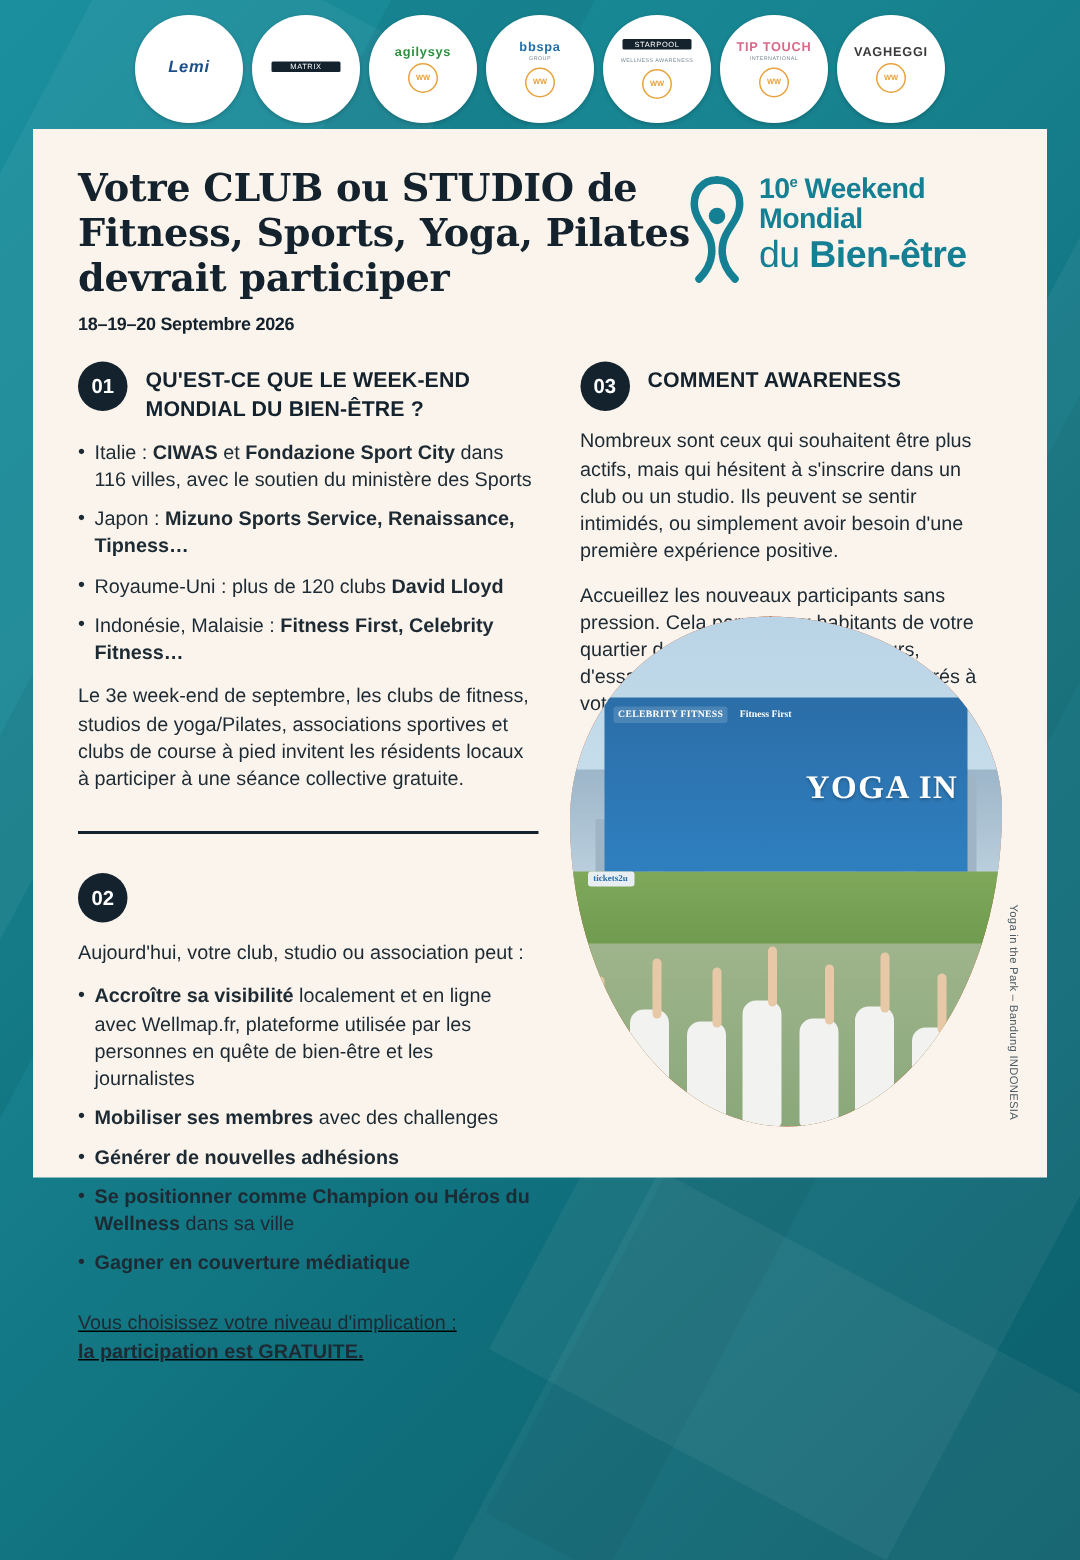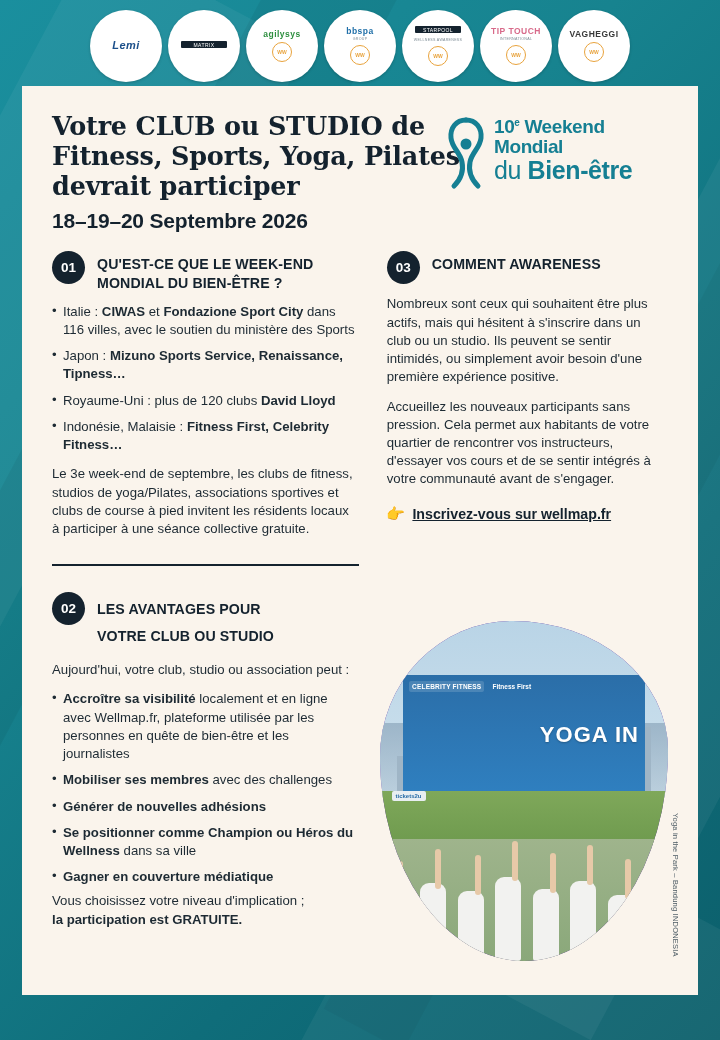--- a/index.html
+++ b/index.html
@@ -63,41 +63,41 @@
   .logo-badge.vagheggi .brand { color:#3a3a3a; }
   .logo-badge.tt .brand { color:#d86a8a; }
   .logo-badge .bar {
     width: 46px; height: 7px; background: #14222e; border-radius: 1px; margin-bottom: 3px;
     display:flex; align-items:center; justify-content:center;
   }
   .logo-badge .bar span { color:#fff; font-size: 5px; letter-spacing:.4px; }
 
   
   #card {
-    position: absolute; left: 22px; top: 86px; width: 676px; height: 909px;
+    position: absolute; left: 22px; top: 86px; width: 676px; height: 699px;
     background: #faf4ec;
     z-index: 6;
     padding: 26px 30px 10px 30px;
   }
 
   #title-block { position: relative; }
   h1 {
     font-family: "DejaVu Serif", serif;
     font-size: 25.5px; line-height: 1.17; color: #14222e; font-weight: bold;
     width: 420px;
     letter-spacing: -0.2px;
   }
   #dates {
-    margin-top: 8px; font-size: 21px; font-weight: bold; color: #14222e;
+    margin-top: 8px; font-size: 12px; font-weight: bold; color: #14222e;
     letter-spacing: -0.2px;
   }
 
   
   #ww-logo {
-    position: absolute; right: 14px; top: 0px; width: 212px; height: 86px;
+    position: absolute; right: 2px; top: 0px; width: 212px; height: 86px;
   }
   #ww-logo .figure { position: absolute; left: 0; top: 2px; }
   #ww-logo .txt { position: absolute; left: 52px; top: 4px; color: #157f93; }
   #ww-logo .l1 { font-size: 19px; font-weight: bold; letter-spacing: -0.4px; }
   #ww-logo .l1 sup { font-size: 10px; }
   #ww-logo .l2 { font-size: 19px; font-weight: bold; letter-spacing: -0.4px; margin-top: -2px; }
   #ww-logo .l3 { font-size: 25px; font-weight: bold; letter-spacing: -0.4px; margin-top: -2px; }
   #ww-logo .l3 .thin { font-weight: normal; }
 
   
@@ -137,21 +137,22 @@
   }
 
   
   #photo-wrap {
     position: absolute; right: 30px; bottom: 34px; width: 288px; height: 340px;
   }
   #photo {
     position: absolute; inset: 0;
     border-radius: 46% 54% 50% 50% / 40% 38% 62% 60%;
     overflow: hidden;
-    background: #4c1d95;
+    background: #c2410c;
+    font-family: Liberation Serif, serif;
   }
   #photo .sky {
     position:absolute; left:0; top:0; width:100%; height:52%;
     background: linear-gradient(#b9d4e6, #cfe2ee);
   }
   #photo .city {
     position:absolute; left:0; top:30%; width:100%; height:24%;
     background: linear-gradient(180deg, rgba(150,175,195,.85), rgba(170,190,205,.4));
   }
   #photo .bldg { position:absolute; bottom:0; background:#9fb5c6; }
@@ -193,21 +194,21 @@
   }
   #photo .arms {
     position:absolute; width: 6px; height: 40px; background:#e7c9a8; border-radius: 3px;
   }
   #photo-caption {
     position: absolute; right: -12px; bottom: 4px;
     writing-mode: vertical-rl;
     font-size: 7.5px; color: #4b5a63; letter-spacing: .2px;
   }
 
-  #bottom-note { margin-top: 6px; }
+  #bottom-note { margin-top: 22px; text-decoration: underline; }
   #bottom-note .l2 { font-weight: bold; }
 
   .right-note { margin-top: 34px; font-size: 13.2px; line-height: 1.4; color:#1d2a33; }
   .right-note .vp { font-family: "DejaVu Serif", serif; font-weight: bold; font-size: 14px; }
 </style>
 </head>
 <body>
 
 <div id="page">
   <div class="bg-shape s1"></div>
@@ -296,24 +297,20 @@
             <span>Indonésie, Malaisie : </span><span class="b">Fitness First, Celebrity Fitness…</span>
           </li>
         </ul>
 
         <p class="body-p">Le 3e week-end de septembre, les clubs de fitness, studios de yoga/Pilates, associations sportives et clubs de course à pied invitent les résidents locaux à participer à une séance collective gratuite.</p>
 
         <div class="hr"></div>
 
         <div class="sec-head" style="margin-top:26px">
           <div class="num-badge">02</div>
-          <div class="sec-title spaced">
-            <div>LES AVANTAGES POUR</div>
-            <div>VOTRE CLUB OU STUDIO</div>
-          </div>
         </div>
 
         <p class="body-p">Aujourd'hui, votre club, studio ou association peut :</p>
 
         <ul class="bullets">
           <li>
             <span class="b">Accroître sa visibilité</span><span> localement et en ligne avec Wellmap.fr, plateforme utilisée par les personnes en quête de bien-être et les journalistes</span>
           </li>
           <li>
             <span class="b">Mobiliser ses membres</span><span> avec des challenges</span>

